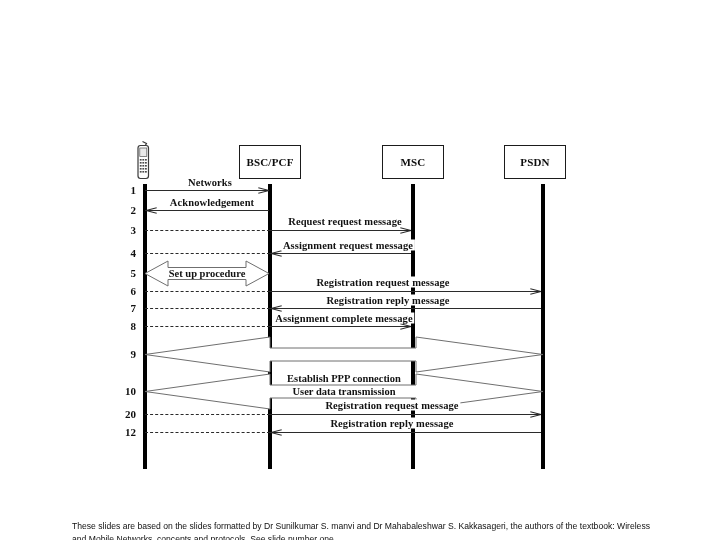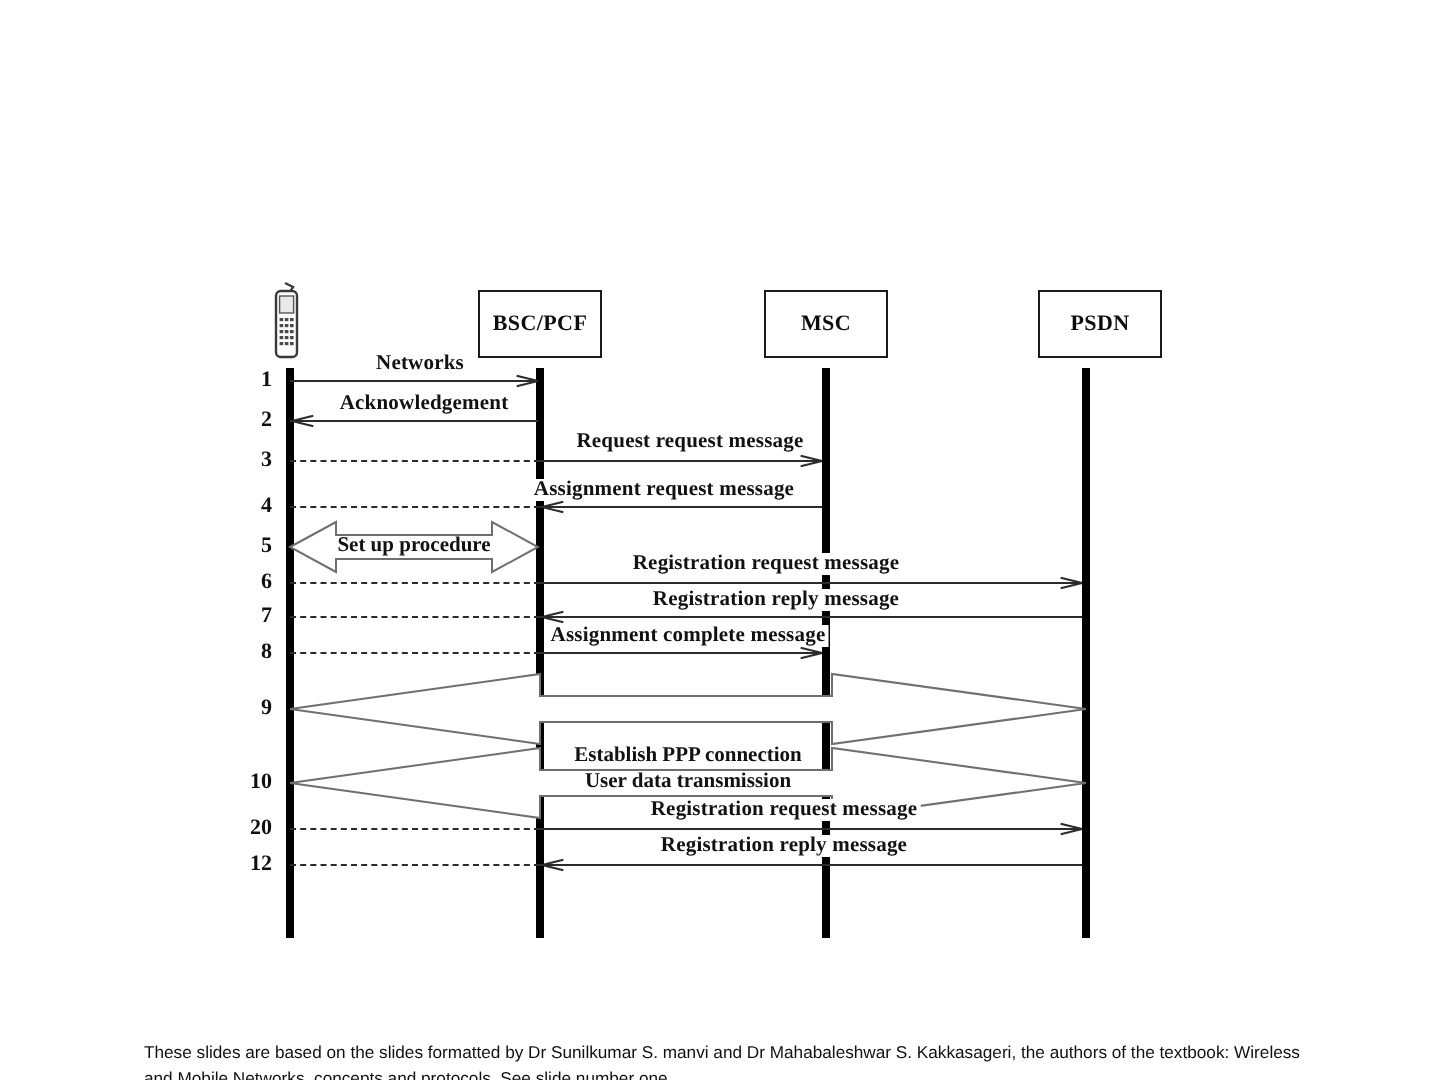--- a/index.html
+++ b/index.html
@@ -177,21 +177,21 @@
         </g>
       </svg>
     </div>
 
     <div class="node-box" style="left:119px; top:13px;">
       <span>BSC/PCF</span>
     </div>
     <div class="node-box" style="left:262px; top:13px;">
       <span>MSC</span>
     </div>
-    <div class="node-box" style="left:399px; top:13px;">
+    <div class="node-box" style="left:384px; top:13px;">
       <span>PSDN</span>
     </div>
 
     <div class="lifeline" style="left:23px;  top:52px; height:285px;"></div>
     <div class="lifeline" style="left:148px; top:52px; height:285px;"></div>
     <div class="lifeline" style="left:291px; top:52px; height:285px;"></div>
     <div class="lifeline" style="left:421px; top:52px; height:285px;"></div>
 
     <div class="step-num" style="top:58px;">1</div>
     <div class="step-num" style="top:78px;">2</div>
@@ -225,21 +225,21 @@
     <div class="msg-label" style="left:92px; top:70px;">Acknowledgement</div>
 
     <div class="msg-line" style="left:150px; top:98px; width:141px;"></div>
     <div class="ah" style="left:280px; top:98px; transform:rotate(14deg);"></div>
     <div class="ah" style="left:280px; top:98px; transform:rotate(-14deg);"></div>
     <div class="msg-label" style="left:225px; top:89px;">Request request message</div>
 
     <div class="msg-line" style="left:150px; top:121px; width:141px;"></div>
     <div class="ah left" style="left:151px; top:121px; transform:rotate(14deg);"></div>
     <div class="ah left" style="left:151px; top:121px; transform:rotate(-14deg);"></div>
-    <div class="msg-label" style="left:212px; top:113px;">Assignment request message</div>
+    <div class="msg-label" style="left:228px; top:113px;">Assignment request message</div>
 
     <div class="blockarrow" style="left:24px; top:128px;">
       <svg width="126" height="27" viewBox="0 0 126 27">
         <path d="M1 13.5 L24 1 L24 7.5 L102 7.5 L102 1 L125 13.5 L102 26 L102 19.5 L24 19.5 L24 26 Z" fill="#ffffff" stroke="#6f6f6f" stroke-width="1"></path>
       </svg>
     </div>
     <div class="ba-label" style="left:87px; top:141px;">Set up procedure</div>
 
     <div class="msg-line" style="left:150px; top:159px; width:271px;"></div>
     <div class="ah" style="left:410px; top:159px; transform:rotate(14deg);"></div>

